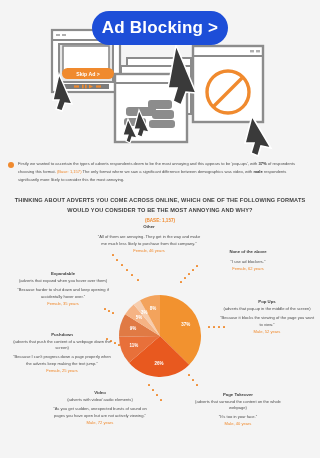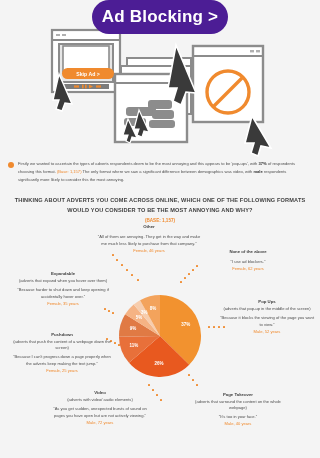--- a/index.html
+++ b/index.html
@@ -9,23 +9,23 @@
     font-family:"Liberation Sans", sans-serif;
     color:#4a4a4a;
     overflow:hidden;
     position:relative;
   }
   #hero{position:relative;width:320px;height:158px;background:#f4f4f4;}
   #hero svg{position:absolute;left:0;top:0;}
 
   .pill{
     position:absolute;
-    left:92px;top:0;
+    left:92px;top:11px;
     width:136px;height:34px;
-    background:#4c1d95;
+    background:#1d4ed8;
     border-radius:17px;
     display:flex;align-items:center;justify-content:center;
     color:#ffffff;
     font-size:17px;
     font-weight:bold;
     letter-spacing:.2px;
     white-space:nowrap;
   }
   .skipad{
     position:absolute;

